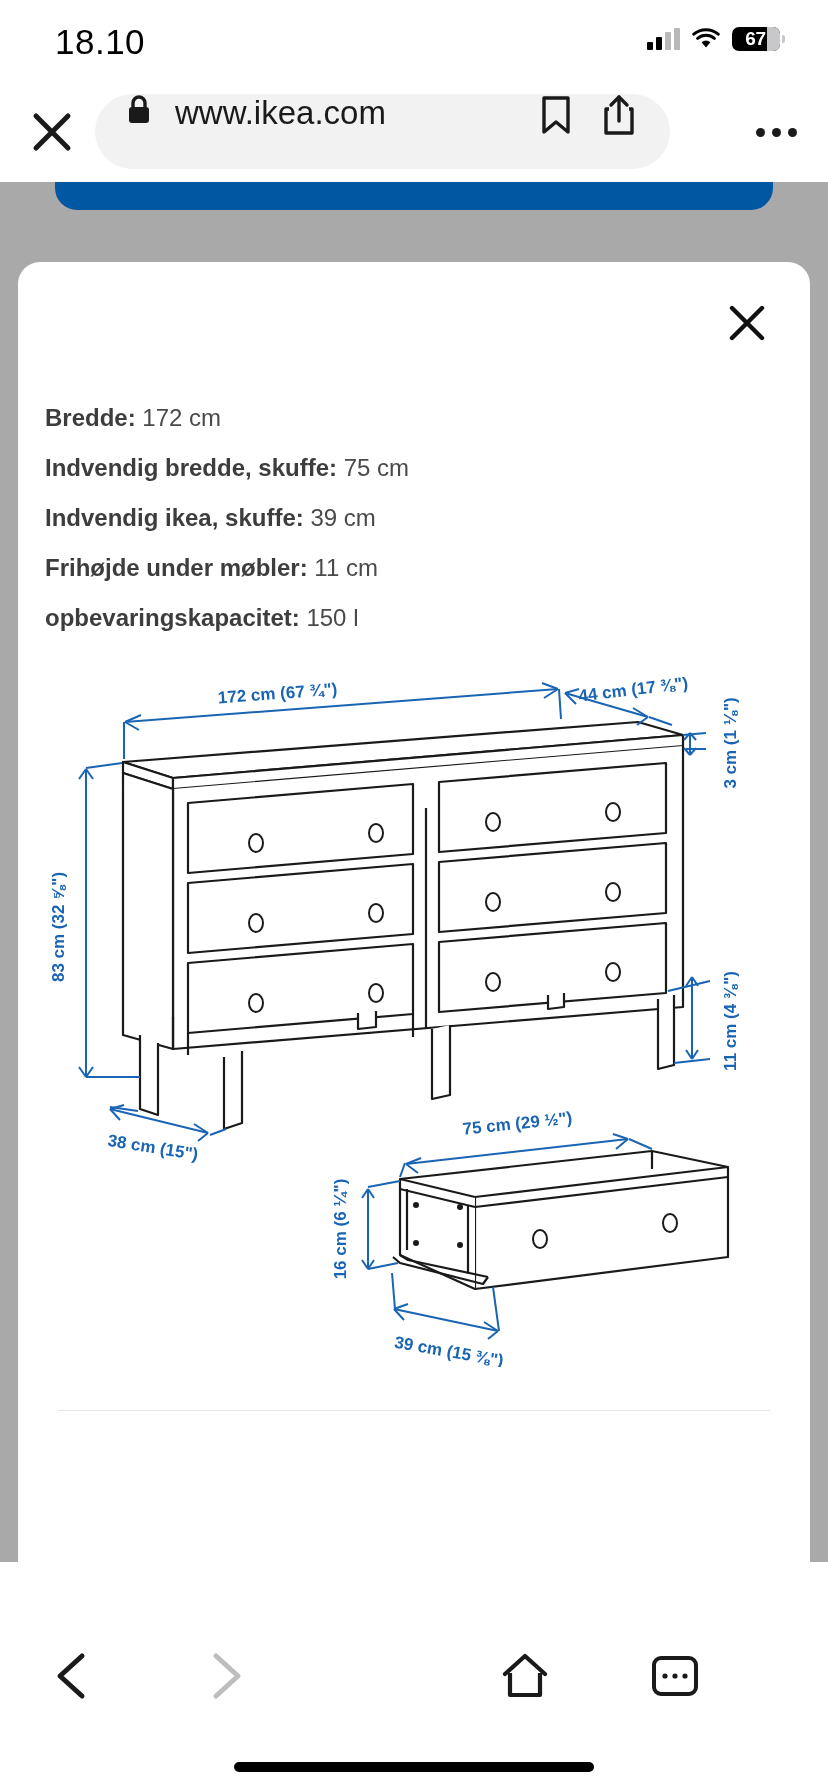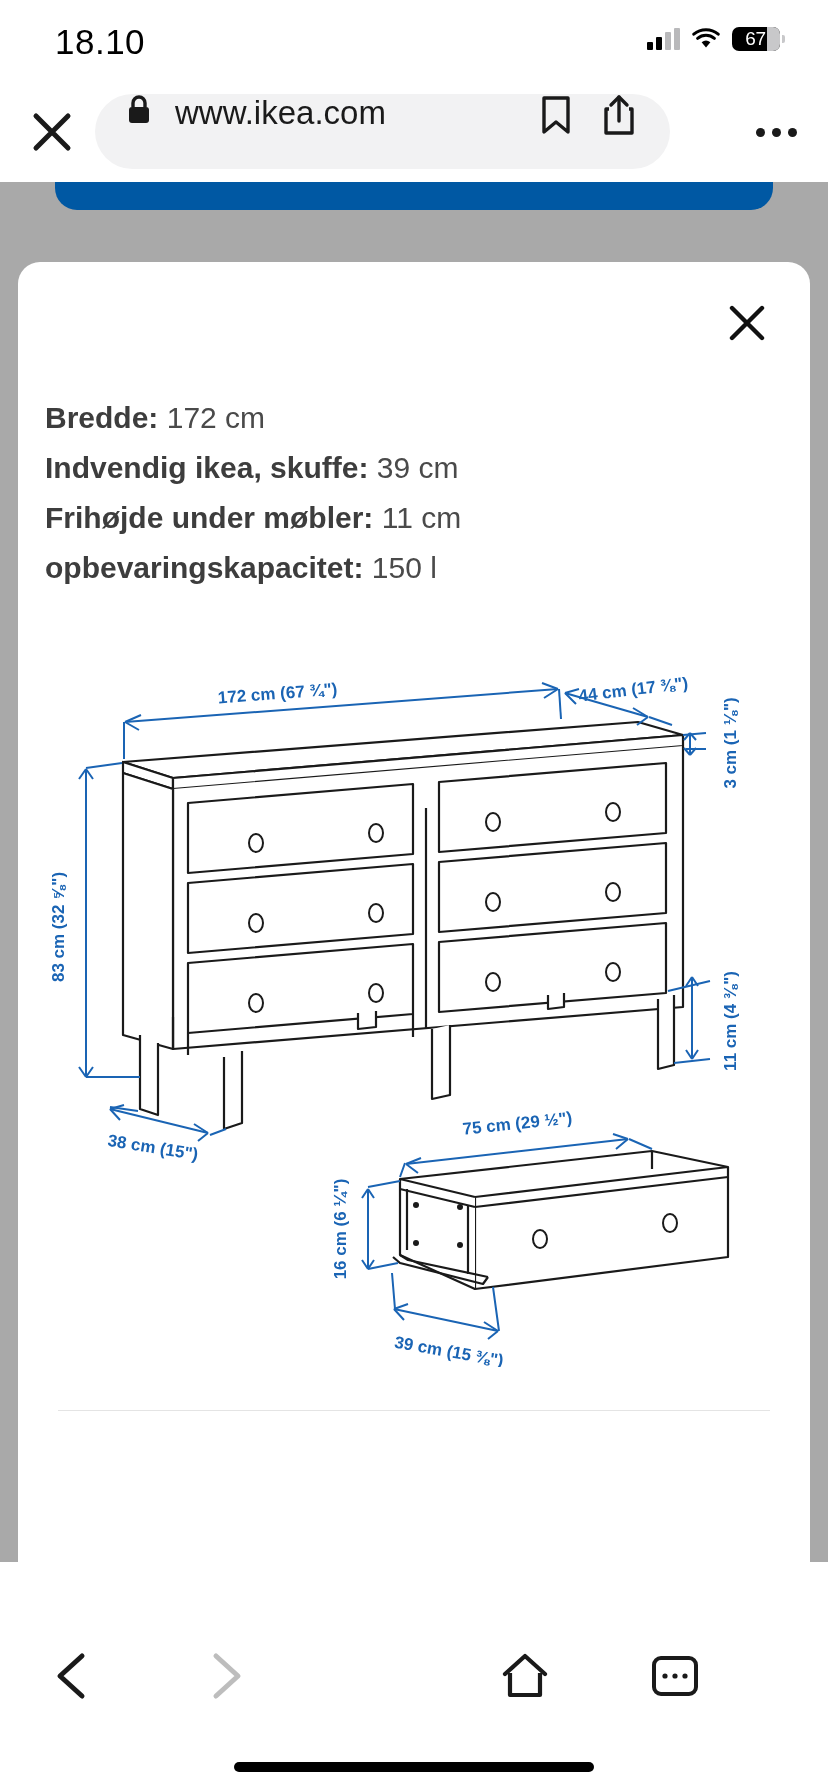--- a/index.html
+++ b/index.html
@@ -12,21 +12,21 @@
   .status-time { position:absolute; left:55px; top:22px; font-size:35px; font-weight:500; color:#000; letter-spacing:0.5px; }
   .status-right { position:absolute; right:48px; top:27px; display:flex; align-items:center; gap:12px; }
   .sig { display:flex; align-items:flex-end; gap:3px; height:22px; }
   .sig i { display:block; width:6px; background:#000; border-radius:1px; }
   .sig i:nth-child(1){ height:8px; }
   .sig i:nth-child(2){ height:13px; }
   .sig i:nth-child(3){ height:18px; background:#b9b9bb; }
   .sig i:nth-child(4){ height:22px; background:#b9b9bb; }
   .wifi { width:28px; height:22px; position:relative; }
   .batt { position:relative; width:48px; height:24px; border-radius:7px; background:#000; display:flex; align-items:center; justify-content:center; }
-  .batt .pct { color:#fff; font-size:19px; font-weight:400; letter-spacing:-0.3px; padding-right:1px; }
+  .batt .pct { color:#fff; font-size:19px; font-weight:700; letter-spacing:-0.3px; padding-right:1px; }
   .batt .tip { position:absolute; right:-5px; top:8px; width:3px; height:8px; background:#c8c8ca; border-radius:0 2px 2px 0; }
   .batt .ghost { position:absolute; right:0; top:0; width:13px; height:24px; background:#c8c8ca; border-radius:0 7px 7px 0; }
 
   
   .browserbar { position:absolute; top:82px; left:0; width:828px; height:100px; background:#fff; }
   .close-x { position:absolute; left:22px; top:20px; width:60px; height:60px; display:flex; align-items:center; justify-content:center; }
   .url-pill { position:absolute; left:95px; top:12px; width:575px; height:75px; background:#f2f2f3; border-radius:38px; display:flex; align-items:flex-start; }
   .lock { margin-left:32px; }
   .urltext { margin-left:24px; font-size:33px; color:#1a1a1a; letter-spacing:0px; }
   .pill-actions { margin-left:auto; display:flex; align-items:center; gap:30px; margin-right:34px; }
@@ -36,21 +36,21 @@
   
   .page-bg { position:absolute; top:182px; left:0; width:828px; height:1380px; background:#a9a9a9; }
   .site-header { position:absolute; top:0px; left:55px; width:718px; height:28px; background:#0058a3; border-radius:0 0 22px 22px; }
 
   
   .sheet { position:absolute; top:262px; left:18px; width:792px; height:1300px; background:#fff; border-radius:22px 22px 0 0; }
   .sheet-close { position:absolute; right:30px; top:28px; width:66px; height:66px; display:flex; align-items:center; justify-content:center; }
 
   
   .specs { position:absolute; left:27px; top:134px; width:730px; }
-  .spec-row { font-size:30px; line-height:43px; color:#484848; margin-bottom:7px; white-space:nowrap; }
+  .spec-row { font-size:24px; line-height:43px; color:#484848; margin-bottom:7px; white-space:nowrap; }
   .spec-row .k { font-weight:700; color:#3d3d3d; }
   .spec-row .v { font-weight:400; color:#4a4a4a; }
 
   
   .diagram { position:absolute; left:10px; top:415px; width:772px; height:690px; }
   .diagram svg { display:block; width:772px; height:690px; }
 
   .divider { position:absolute; left:40px; top:1148px; width:712px; height:1px; background:#e4e4e4; }
 
   
@@ -141,20 +141,24 @@
         <path d="M7 7 L37 37 M37 7 L7 37" stroke="#111" stroke-width="4.4" stroke-linecap="round"></path>
       </svg>
     </div>
 
     <div class="specs">
       <div class="spec-row">
         <span class="k">Bredde:</span>
         <span class="v">172 cm</span>
       </div>
       <div class="spec-row">
+        <span class="k">Indvendig bredde, skuffe:</span>
+        <span class="v">75 cm</span>
+      </div>
+      <div class="spec-row">
         <span class="k">Indvendig ikea, skuffe:</span>
         <span class="v">39 cm</span>
       </div>
       <div class="spec-row">
         <span class="k">Frihøjde under møbler:</span>
         <span class="v">11 cm</span>
       </div>
       <div class="spec-row">
         <span class="k">opbevaringskapacitet:</span>
         <span class="v">150 l</span>

